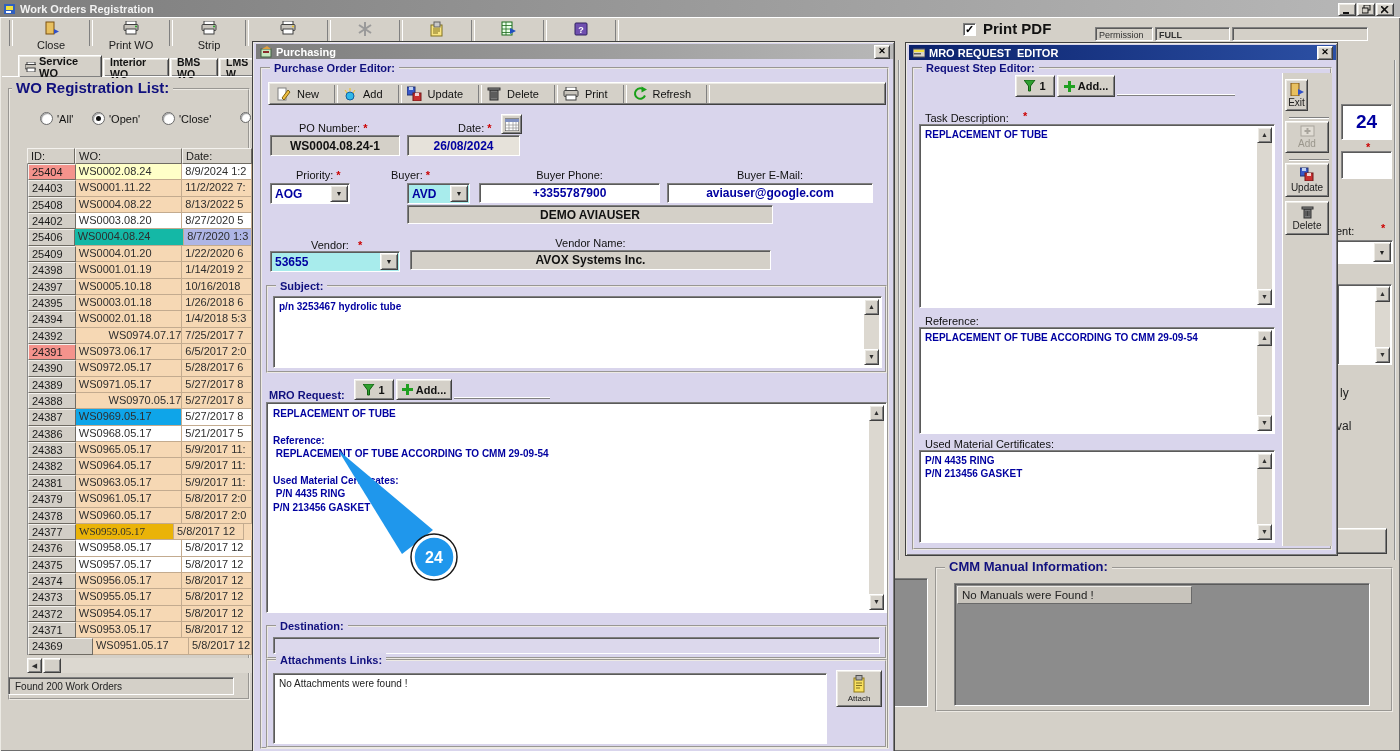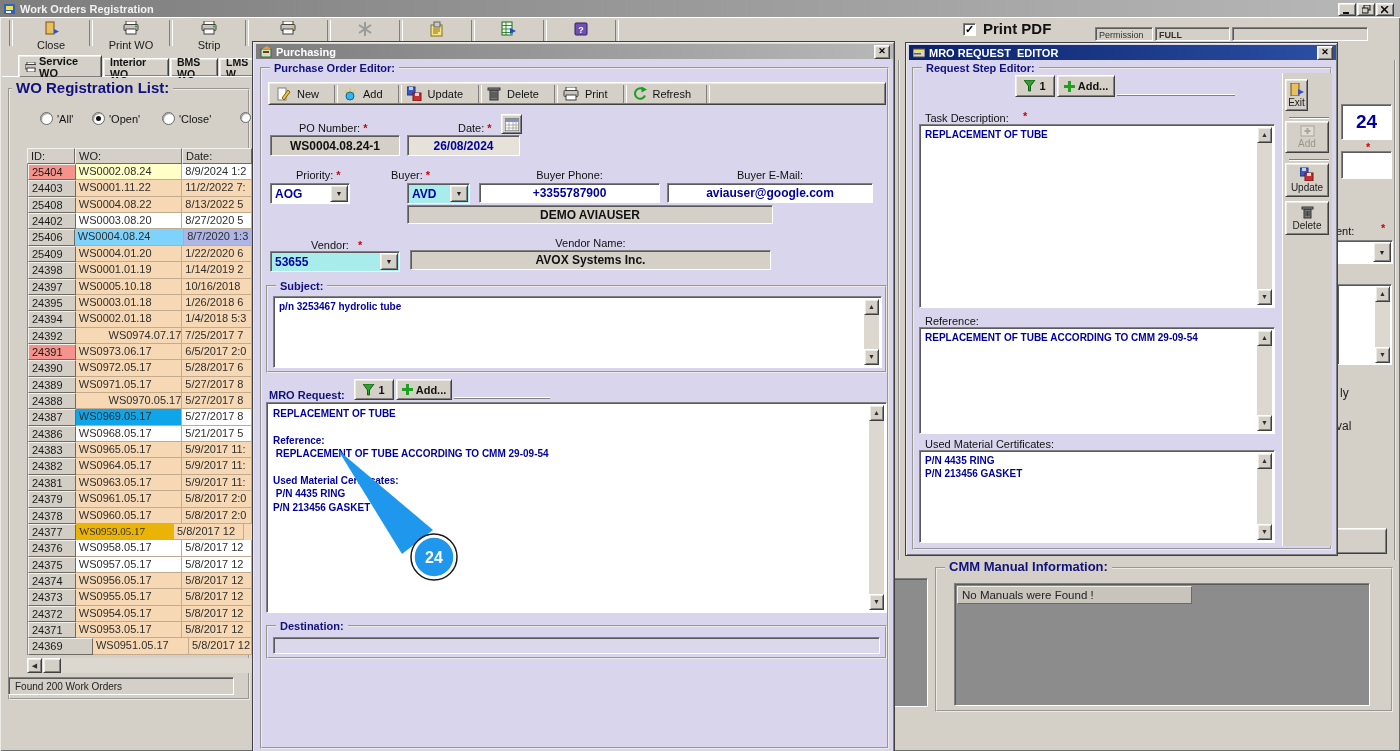--- a/index.html
+++ b/index.html
@@ -219,21 +219,21 @@
         <div class="gc gcell" style="width: 107px; background: rgb(246, 216, 180);">WS0004.08.22</div>
         <div class="gc gcell" style="width: 70px; background: rgb(246, 216, 180);">8/13/2022 5</div>
       </div>
       <div class="grow">
         <div class="gc gid" style="width: 48px;">24402</div>
         <div class="gc gcell" style="width: 107px; background: rgb(255, 255, 255);">WS0003.08.20</div>
         <div class="gc gcell" style="width: 70px; background: rgb(255, 255, 255);">8/27/2020 5</div>
       </div>
       <div class="grow">
         <div class="gc gid" style="width: 48px;">25406</div>
-        <div class="gc gcell" style="width: 113px; background: #7dd3fc;">WS0004.08.24</div>
+        <div class="gc gcell" style="width: 113px; background: #14b8a6;">WS0004.08.24</div>
         <div class="gc gcell" style="width: 70px; background: rgb(174, 182, 230);">8/7/2020 1:3</div>
       </div>
       <div class="grow">
         <div class="gc gid" style="width: 48px;">25409</div>
         <div class="gc gcell" style="width: 107px; background: rgb(246, 216, 180);">WS0004.01.20</div>
         <div class="gc gcell" style="width: 70px; background: rgb(246, 216, 180);">1/22/2020 6</div>
       </div>
       <div class="grow">
         <div class="gc gid" style="width: 48px;">24398</div>
         <div class="gc gcell" style="width: 107px; background: rgb(246, 216, 180);">WS0001.01.19</div>
@@ -549,20 +549,34 @@
           <div class="sbb b-raised">▲</div>
           <div class="sbb b-raised">▼</div>
         </div>
       </div>
 
       <div class="abs grp" style="left:4px;top:556px;width:621px;height:34px">
         <span class="grp-label lav">Destination:</span>
         <div class="abs b-sunken" style="left:5px;top:10px;width:607px;height:17px;background:#DCD8EC"></div>
       </div>
 
+      <div class="abs grp" style="left:4px;top:590px;width:621px;height:89px">
+        <span class="grp-label lav">Attachments Links:</span>
+        <div class="abs b-sunken" style="left:5px;top:12px;width:554px;height:71px">
+          <div class="mltext" style="padding:3px 5px;color:#222">No Attachments were found !</div>
+        </div>
+        <div class="abs b-raised sidebtn" style="left:568px;top:9px;width:46px;height:37px;font-size:8px">
+          <svg width="16" height="18">
+              <rect x="3" y="3" width="10" height="14" fill="#F8E060" stroke="#907818"></rect>
+              <rect x="5" y="0.5" width="6" height="4.5" fill="#B0B0B0" stroke="#505050"></rect>
+              <path d="M5 8 h6 M5 10.5 h6 M5 13 h4" stroke="#807020"></path>
+            </svg>
+          <span>Attach</span>
+        </div>
+      </div>
     </div>
   </div>
 
   <div class="abs win lav" style="left:905px;top:42px;width:433px;height:514px;z-index:30">
     <div class="abs tb tb-blue" style="left:3px;top:2px;width:427px;height:15px">
       <span class="ctr" style="width:13px;height:13px;margin-right:4px">
         <svg width="12" height="12">
             <rect x="0" y="2" width="12" height="8" fill="#D8D4C8" stroke="#505050"></rect>
             <rect x="1" y="3" width="10" height="2" fill="#F0E040"></rect>
             <rect x="1" y="6" width="7" height="1.5" fill="#606060"></rect>

